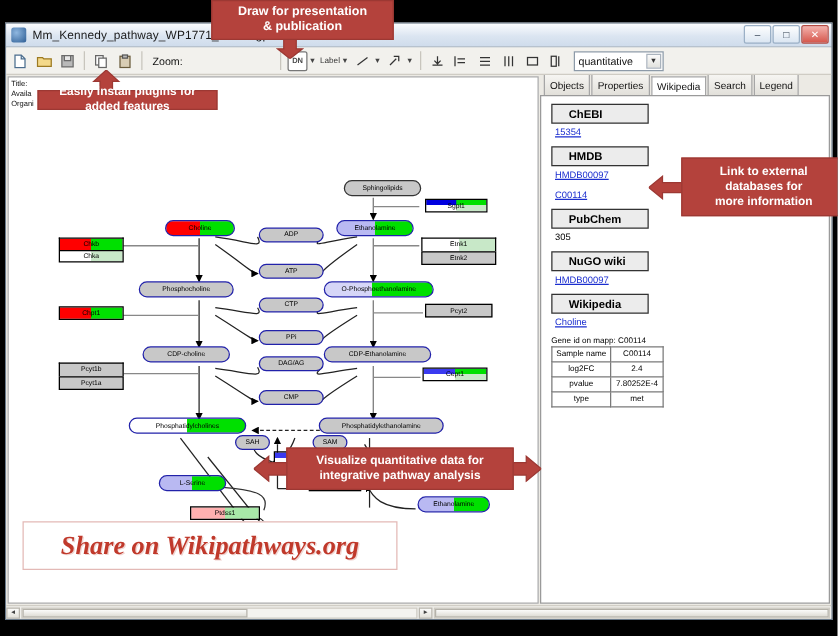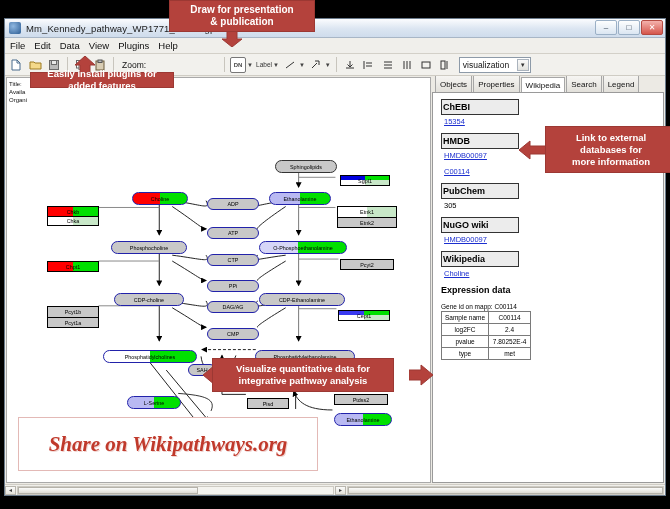--- a/index.html
+++ b/index.html
@@ -113,21 +113,21 @@
     border-bottom:none; background:linear-gradient(#f6f5f2,#e2e0da); height:17px;
     display:flex; align-items:center;
   }
   .tab.active { background:#fff; height:15px; font-weight:normal; }
   #backpage {
     flex:1; background:#fff; border:1px solid #9a9a9a; overflow:hidden;
     padding:6px 6px 2px 8px; position:relative;
   }
   .db-head {
     border:1px solid #333; background:#ececec; font-size:9px; font-weight:bold;
-    color:#000; padding:2px 1px; width:78px; margin-bottom:2px;
+    color:#000; padding:2px 13px; width:78px; margin-bottom:2px;
   }
   .db-link { font-size:7.5px; color:#1b2ecf; text-decoration:underline; display:block; margin:0 0 7px 3px;}
   .db-plain { font-size:7.5px; color:#000; display:block; margin:0 0 7px 3px;}
   .exp-title { font-size:9px; font-weight:bold; color:#000; margin:2px 0 8px 0;}
   .gene-id { font-size:6.5px; color:#000; margin-bottom:1px;}
   table.expr { border-collapse:collapse; }
   table.expr td {
     border:1px solid #7a7a7a; font-size:6.5px; color:#000;
     padding:2px 3px; text-align:center; min-width:42px; background:#fff;
   }
@@ -148,21 +148,21 @@
   #statusbar span { font-size:7.5px; color:#1a1a1a; white-space:nowrap; }
   
   .callout {
     position:absolute; background:#b4423c; color:#fff; font-weight:bold;
     display:flex; align-items:center; justify-content:center; text-align:center;
     line-height:12px; z-index:40; border:1px solid #9c3833;
   }
   .callout .inner { padding:2px 6px; }
   .arrow-shape { position:absolute; z-index:39; }
   #share-box {
-    position:absolute; left:18px; top:417px; width:300px; height:54px;
+    position:absolute; left:18px; top:417px; width:300px; height:39px;
     border:1px solid #e3b9b6; background:#fff; z-index:45;
     display:flex; align-items:center; justify-content:center;
   }
   #share-box span {
     font-family:"Liberation Serif", serif;
     font-style:italic; font-weight:bold; font-size:21px; color:#c0392b;
     text-shadow:1px 1px 0 #f0d5d2;
   }
 </style>
 </head>
@@ -173,28 +173,20 @@
   <div id="titlebar">
     <div class="app-icon"></div>
     <div class="title-text">Mm_Kennedy_pathway_WP1771_45176.gpml</div>
     <div id="win-buttons">
       <div>–</div>
       <div>□</div>
       <div class="close">✕</div>
     </div>
   </div>
 
-  <div id="menubar">
-    <span>File</span>
-    <span>Edit</span>
-    <span>Data</span>
-    <span>View</span>
-    <span>Plugins</span>
-    <span>Help</span>
-  </div>
 
   <div id="toolbar">
     <div class="tbtn">
       <svg width="12" height="12" viewBox="0 0 12 12">
           <path d="M2 1h5l3 3v7H2z" fill="#fff" stroke="#4b6d8e"></path>
           <path d="M7 1v3h3" fill="none" stroke="#4b6d8e"></path>
         </svg>
     </div>
     <div class="tbtn">
       <svg width="13" height="12" viewBox="0 0 13 12">
@@ -277,21 +269,21 @@
           <rect x="2" y="3" width="8" height="6" fill="none" stroke="#333"></rect>
         </svg>
     </div>
     <div class="tbtn">
       <svg width="12" height="12" viewBox="0 0 12 12">
           <rect x="2" y="2" width="4" height="8" fill="none" stroke="#333"></rect>
           <path d="M8 2v8" stroke="#333"></path>
         </svg>
     </div>
     <div class="combo" style="width:72px;margin-left:3px;">
-      <span>visualization</span>
+      <span>quantitative</span>
       <span class="arrow">▼</span>
     </div>
   </div>
 
   <div id="main">
 
     <div id="canvas-wrap">
       <div id="pathway">
         <div class="info-left">
           <div>Title:</div>
@@ -523,21 +515,20 @@
 
         <div class="db-head">PubChem</div>
         <span class="db-plain">305</span>
 
         <div class="db-head">NuGO wiki</div>
         <a class="db-link" href="#">HMDB00097</a>
 
         <div class="db-head">Wikipedia</div>
         <a class="db-link" href="#">Choline</a>
 
-        <div class="exp-title">Expression data</div>
         <div class="gene-id">Gene id on mapp: C00114</div>
 
         <table class="expr">
           <tbody>
               <tr>
             <td>Sample name</td>
             <td>C00114</td>
           </tr>
           <tr>
             <td>log2FC</td>
@@ -594,21 +585,21 @@
   <div class="inner">
     <div>Link  to external</div>
     <div>databases  for</div>
     <div>more information</div>
   </div>
 </div>
 <svg class="arrow-shape" style="left:519px;top:140px;width:28px;height:20px;" viewBox="0 0 28 20">
   <path d="M0,10 L11,1 v5 h17 v8 h-17 v5 z" fill="#b4423c" stroke="#9c3833"></path>
 </svg>
 
-<div class="callout" style="left:212px;top:358px;width:182px;height:34px;font-size:9.5px;">
+<div class="callout" style="left:229px;top:358px;width:182px;height:34px;font-size:9.5px;">
   <div class="inner">
     <div>Visualize quantitative data  for</div>
     <div>integrative pathway analysis</div>
   </div>
 </div>
 <svg class="arrow-shape" style="left:203px;top:364px;width:28px;height:22px;" viewBox="0 0 28 22">
   <path d="M0,11 L12,1 v5 h16 v10 h-16 v5 z" fill="#b4423c" stroke="#9c3833"></path>
 </svg>
 <svg class="arrow-shape" style="left:409px;top:364px;width:24px;height:22px;" viewBox="0 0 24 22">
   <path d="M24,11 L12,1 v5 H0 v10 h12 v5 z" fill="#b4423c" stroke="#9c3833"></path>

